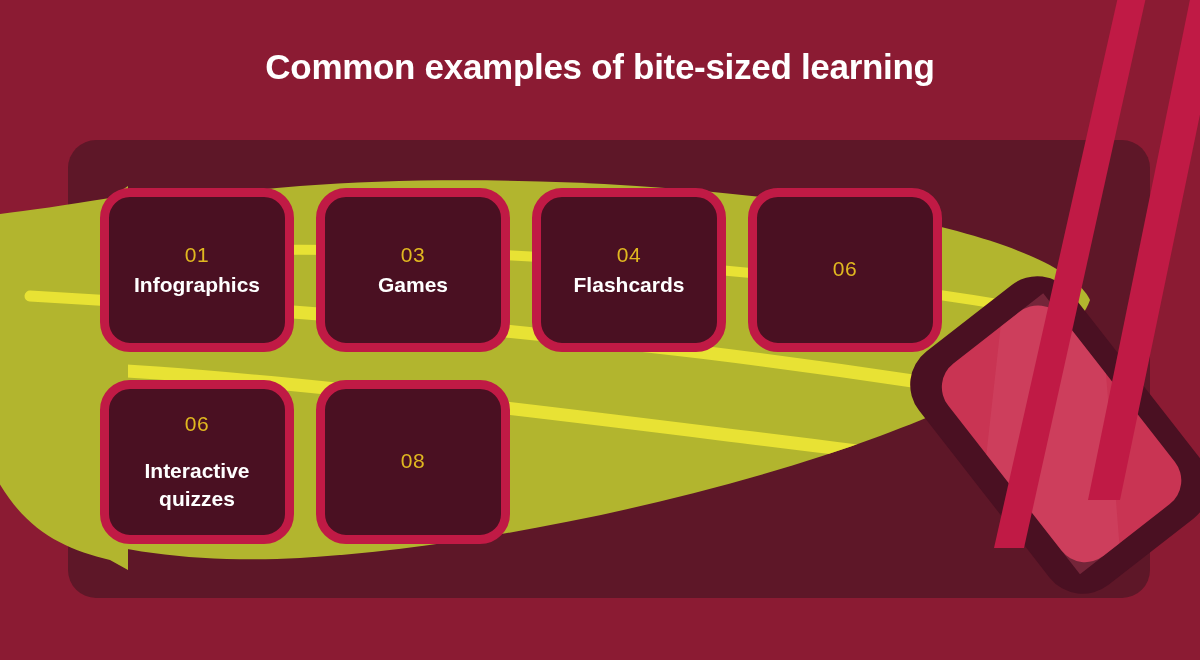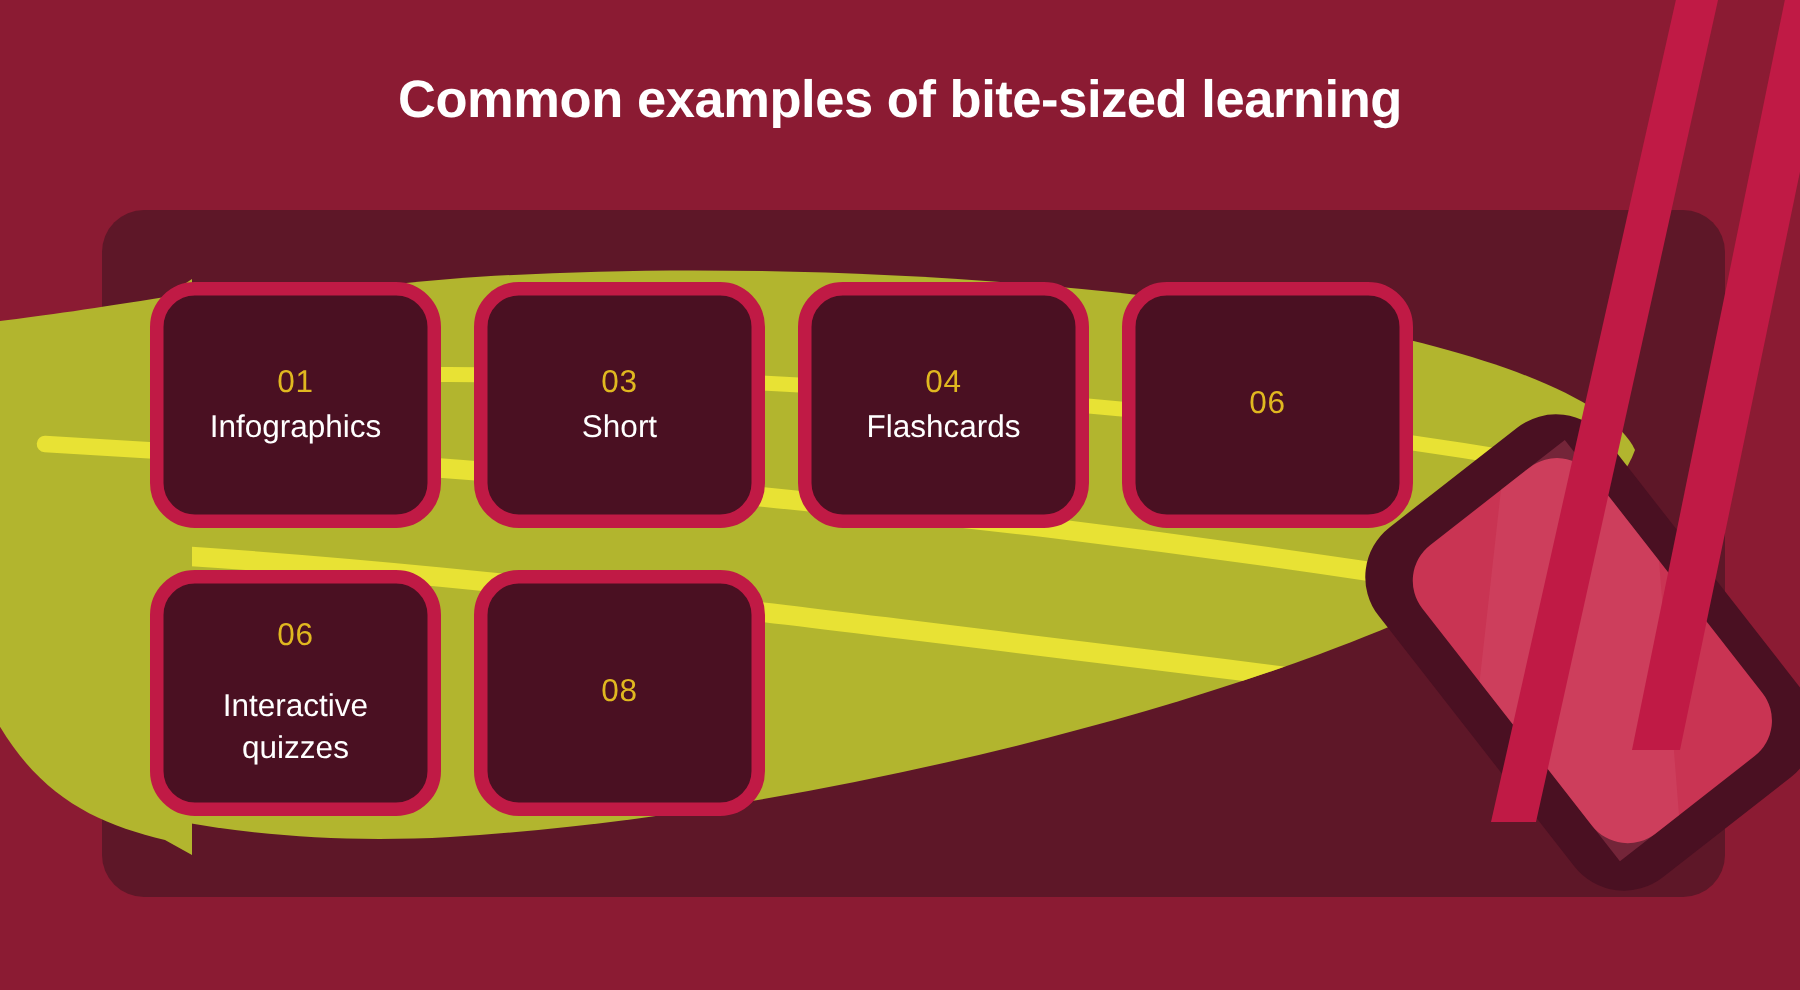--- a/index.html
+++ b/index.html
@@ -56,21 +56,21 @@
   .card-num {
     color:#E0B820;
     font-size:21px;
     font-weight:400;
     line-height:1.35;
     letter-spacing:0.5px;
   }
   .card-label {
     color:#FFFFFF;
     font-size:21px;
-    font-weight:400;
+    font-weight:700;
     line-height:1.35;
     white-space:pre-line;
   }
   
   .card.one-line .card-num { margin-bottom:2px; }
   .card.two-line .card-num { margin-bottom:18px; }
 </style>
 </head>
 <body>
 
@@ -138,21 +138,21 @@
   <div class="grid">
 
     <div class="card one-line">
       <span class="card-num">01</span>
       <span class="card-label">Infographics</span>
     </div>
 
 
     <div class="card one-line">
       <span class="card-num">03</span>
-      <span class="card-label">Short</span>
+      <span class="card-label">Games</span>
     </div>
 
     <div class="card one-line">
       <span class="card-num">04</span>
       <span class="card-label">Flashcards</span>
     </div>
 
     <div class="card one-line">
       <span class="card-num">06</span>
     </div>

